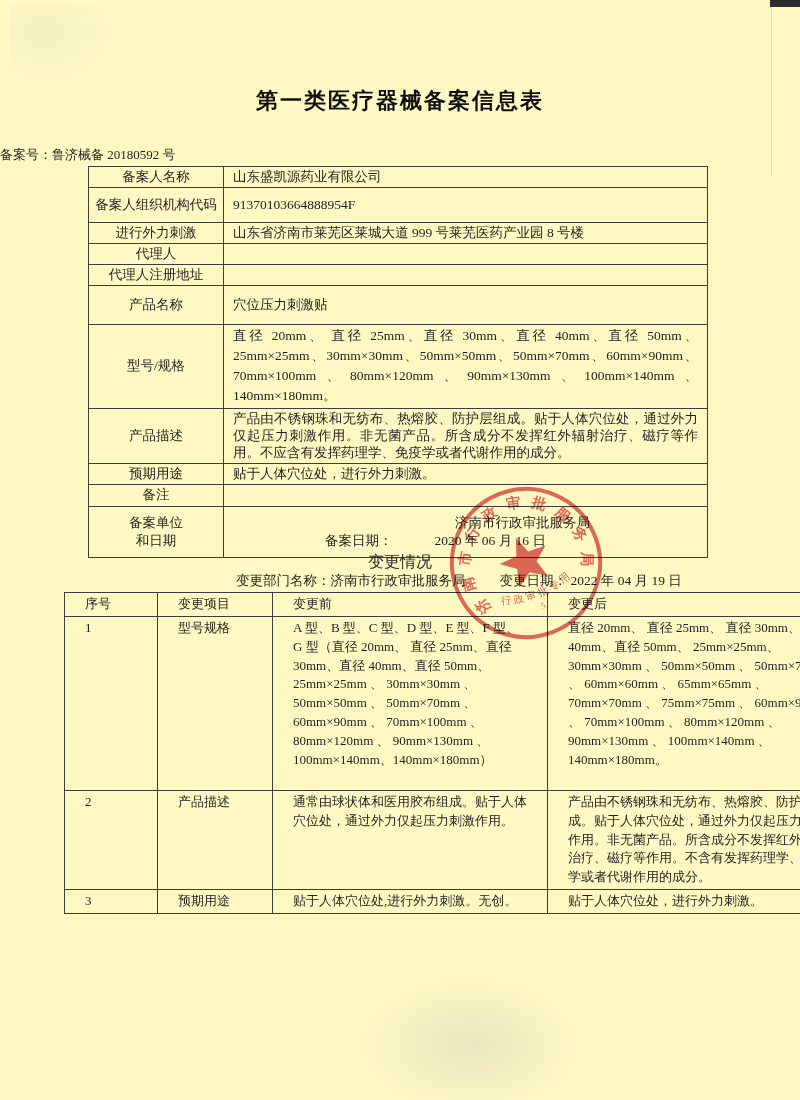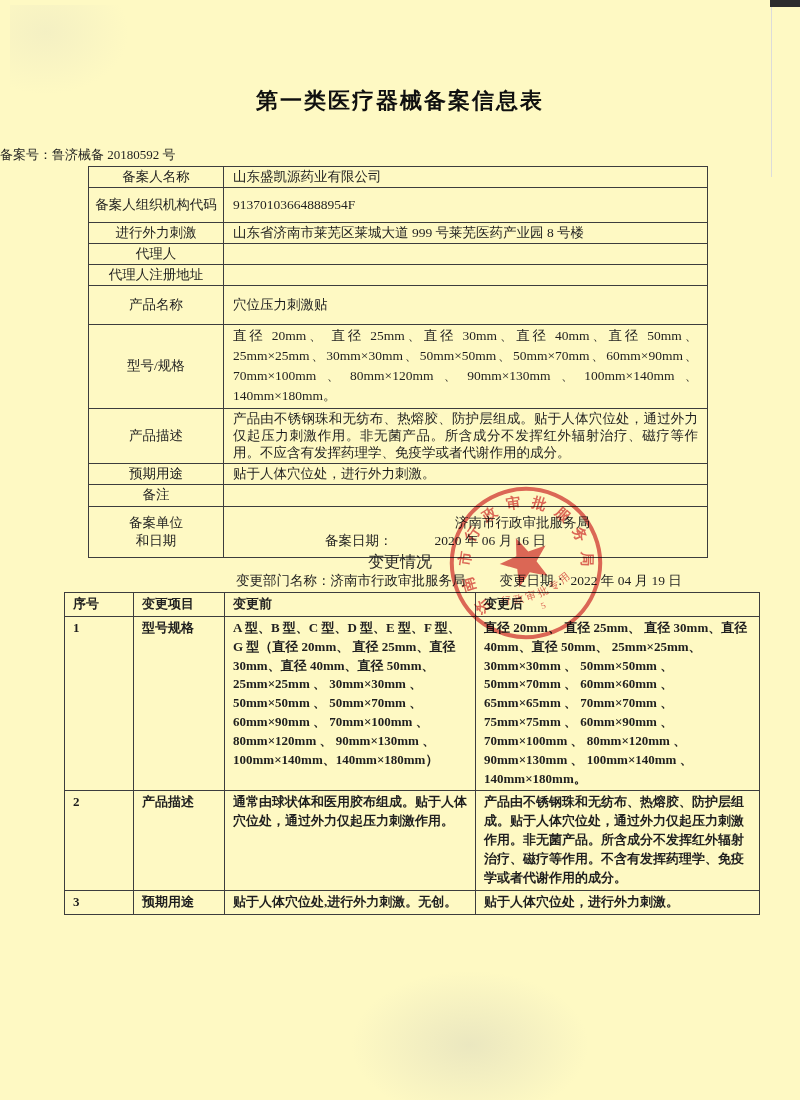--- a/index.html
+++ b/index.html
@@ -28,21 +28,21 @@
   .unit-name{padding-left:222px;line-height:1.3;}
   .date-line{padding-left:92px;margin-top:1px;line-height:1.3;}
   .date-gap{display:inline-block;width:42px;}
   
   .chg-heading{position:absolute;top:552px;left:0;width:100%;text-align:center;font-size:16px;}
   .chg-line{position:absolute;top:572px;left:236px;font-size:13.5px;white-space:nowrap;}
   .chg-line .gap{display:inline-block;width:34px;}
   
   table.chg{position:absolute;top:592px;left:64px;width:627px;border-collapse:collapse;table-layout:fixed;}
   table.chg td,table.chg th{border:1.4px solid #3d3d3d;font-size:13px;vertical-align:top;
-        text-align:left;font-weight:bold;padding:2px 8px;line-height:1.45;}
+        text-align:left;font-weight:normal;padding:2px 20px;line-height:1.45;}
   table.chg .c-no{width:52px;}
   table.chg .c-item{width:74px;}
   table.chg .c-before{width:234px;}
   table.chg .c-after{width:267px;}
   td.longtext{text-align:justify;}
   
   .seal{position:absolute;left:441px;top:478px;width:170px;height:170px;
         mix-blend-mode:multiply;opacity:0.82;pointer-events:none;}
   .seal text{font-family:"Liberation Serif","DejaVu Serif",serif;}
 </style>

